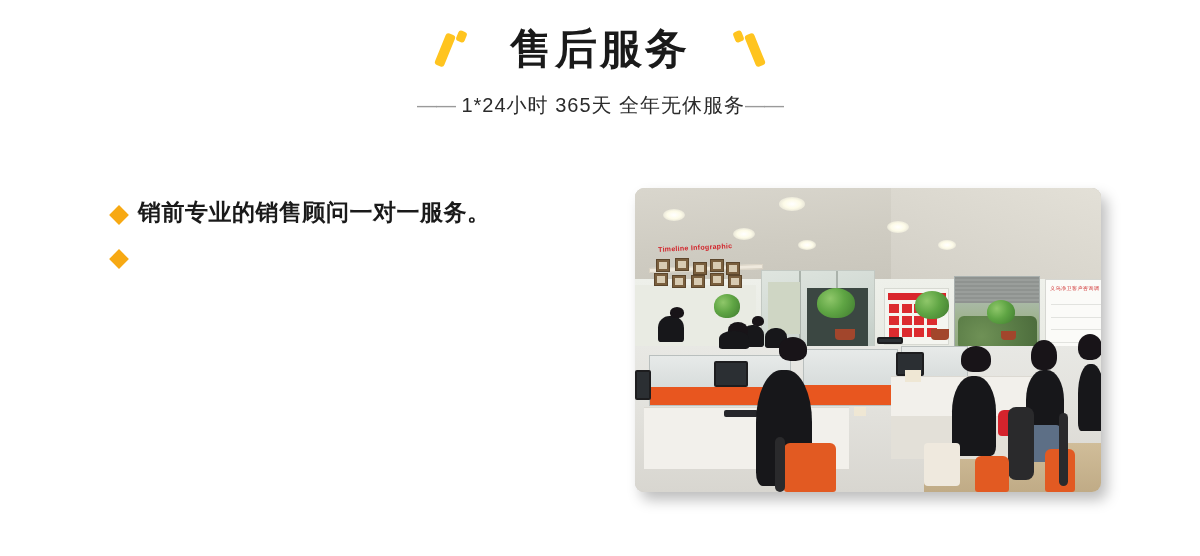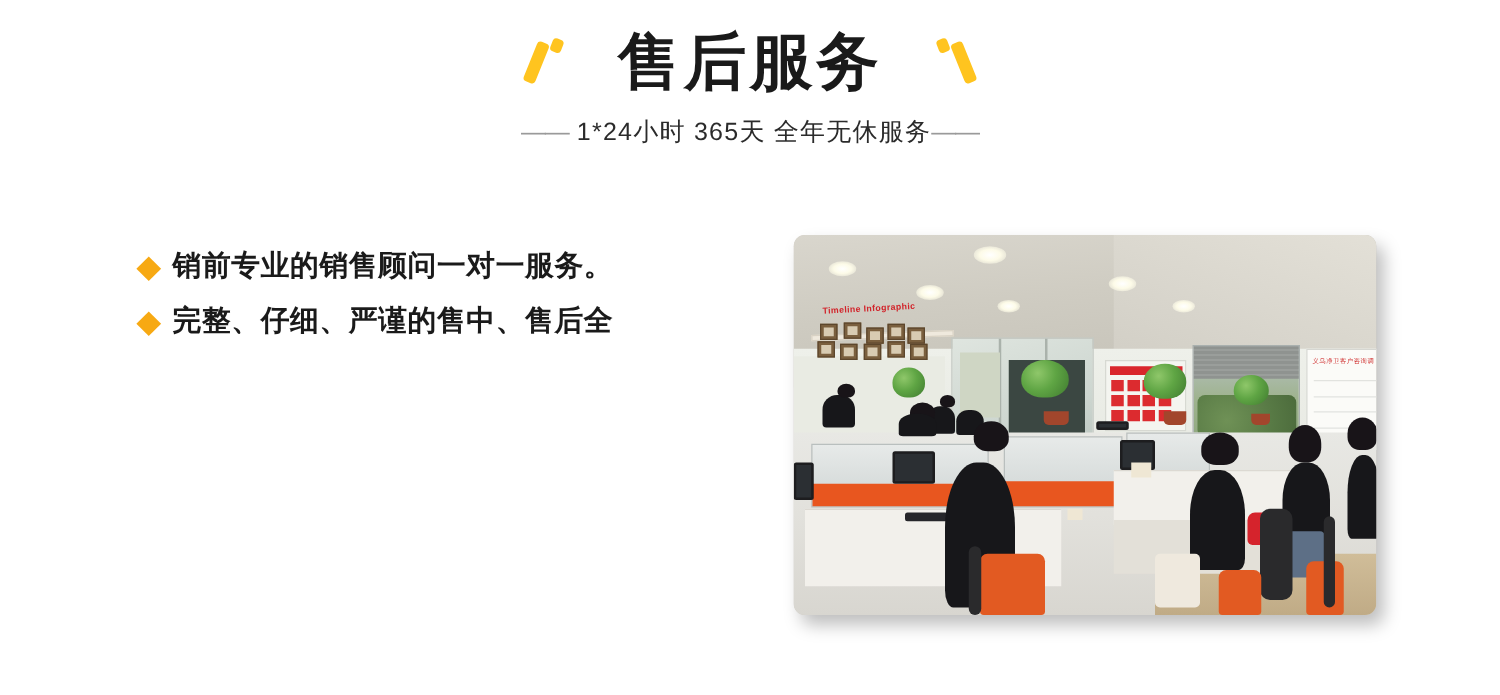--- a/index.html
+++ b/index.html
@@ -32,21 +32,21 @@
     left: 0;
     top: 18px;
     width: 1200px;
     height: 62px;
     display: flex;
     align-items: center;
     justify-content: center;
     gap: 34px;
   }
   .title-text {
-    font-size: 50px;
+    font-size: 42px;
     font-weight: bold;
     color: #1a1a1a;
     letter-spacing: 3px;
     line-height: 1;
     white-space: nowrap;
     text-align: right;
   }
 
   
   .deco {
@@ -436,21 +436,20 @@
         <span class="feature-text">
           <span>销前专业的销售顾问一对一服务。</span>
         </span>
       </div>
     </div>
 
     <div class="feature-item">
       <div class="feature-row">
         <span class="bullet"></span>
         <span class="feature-text">
-          <span>完整、仔细、严谨的售中、售后全</span>
         </span>
       </div>
     </div>
 
 
 
 
   </div>
 
   <div class="photo-frame">

